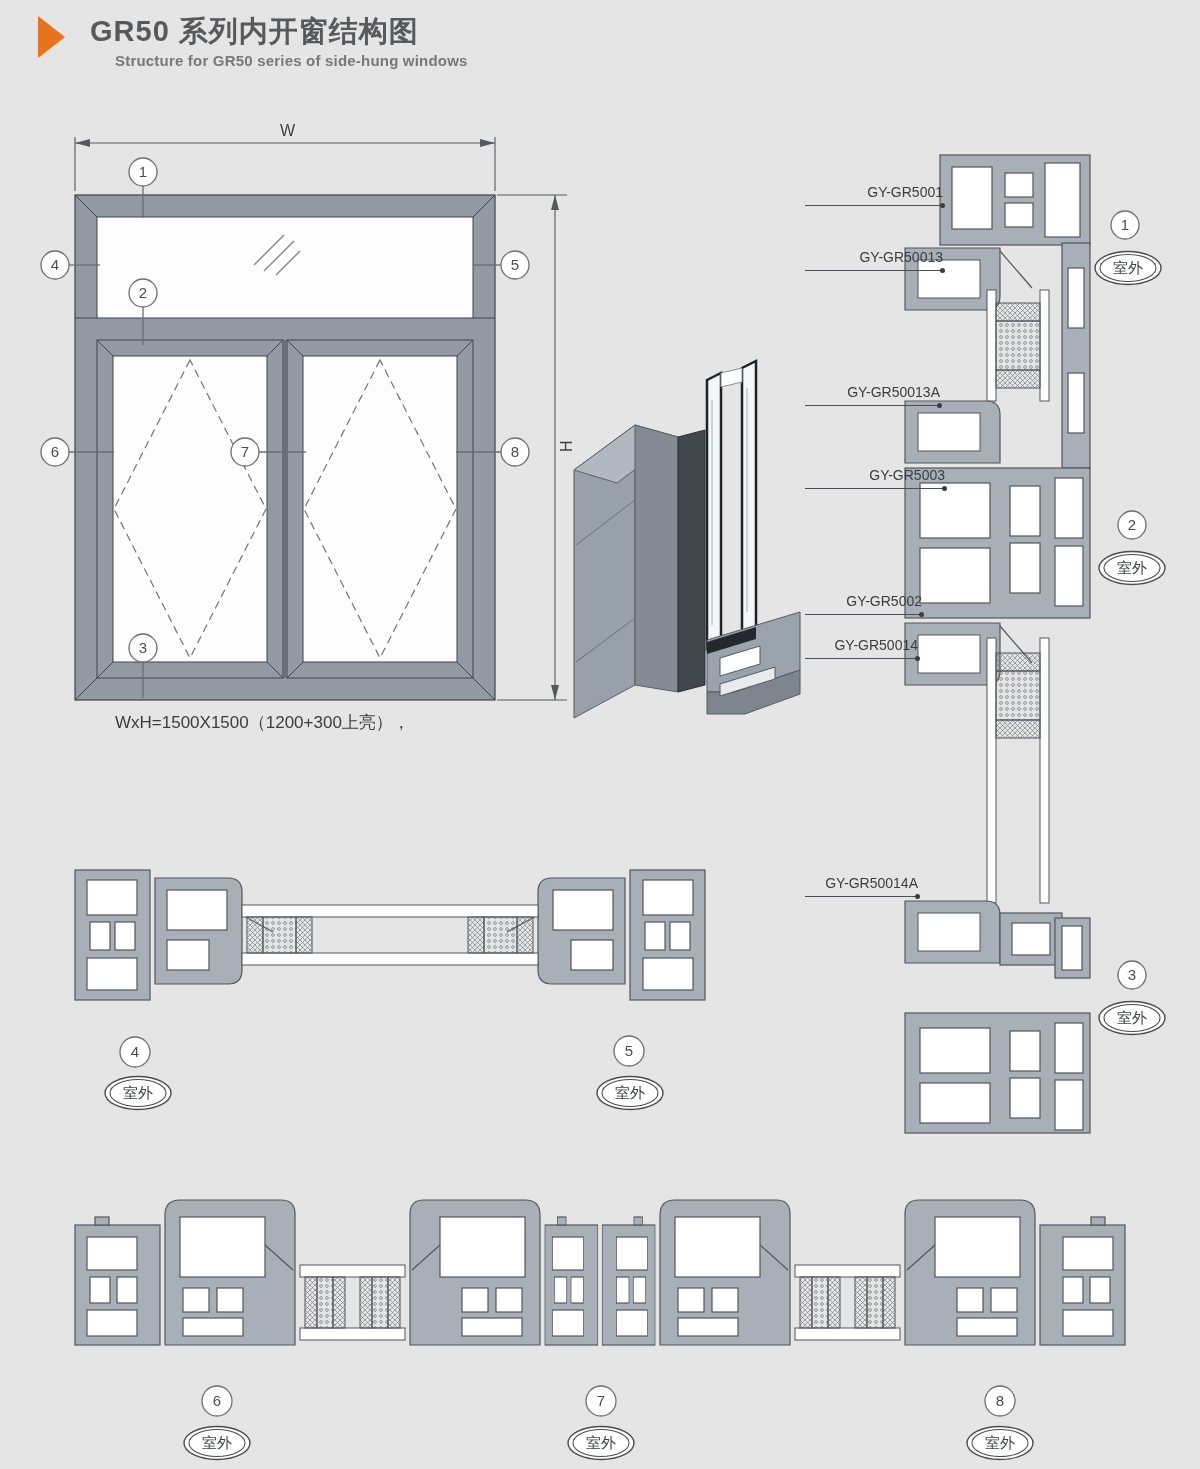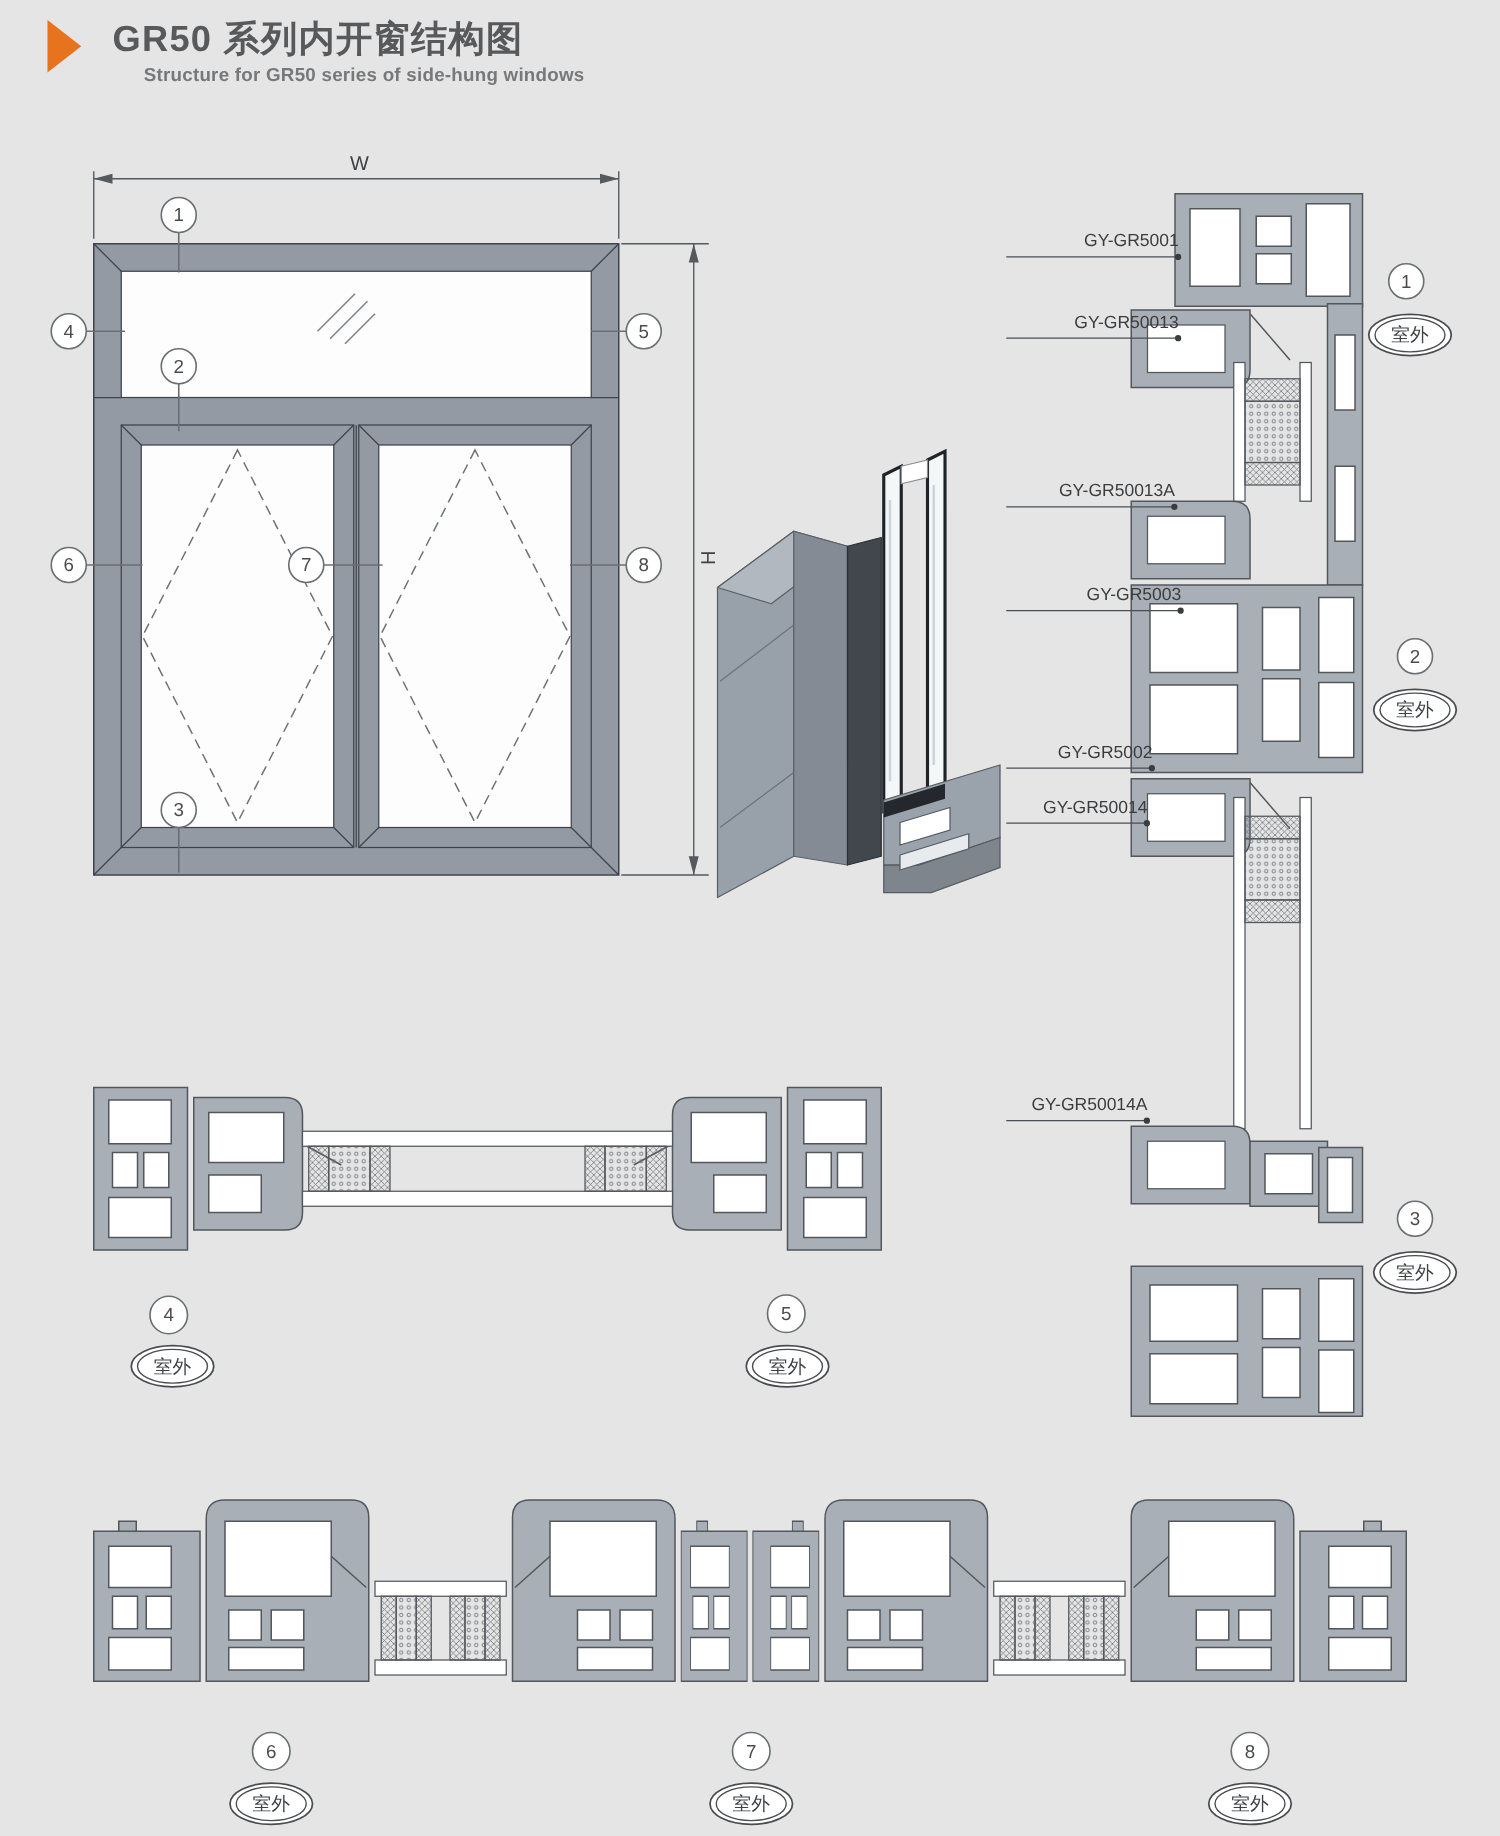--- a/index.html
+++ b/index.html
@@ -119,20 +119,21 @@
       <text class="co-t" x="25" y="155" text-anchor="middle">4</text>
       <text class="co-t" x="485" y="155" text-anchor="middle">5</text>
       <text class="co-t" x="25" y="342" text-anchor="middle">6</text>
       <text class="co-t" x="215" y="342" text-anchor="middle">7</text>
       <text class="co-t" x="485" y="342" text-anchor="middle">8</text>
       <text class="co-t" x="113" y="538" text-anchor="middle">3</text>
     </g>
   </svg>
 
   <div class="note">
+    <div>WxH=1500X1500（1200+300上亮），</div>
   </div>
 
   <svg class="abs" style="left:560px;top:340px" width="265" height="385" viewBox="0 0 265 385">
     <g stroke-linejoin="round">
       <polygon points="14,130 75,85 75,345 14,378" fill="#98A0A9" stroke="#596067"></polygon>
       <polygon points="14,130 75,85 118,97 57,143" fill="#B1B8C0" stroke="#596067"></polygon>
       <polygon points="75,85 118,97 118,352 75,345" fill="#848B94" stroke="#596067"></polygon>
       <line x1="16" y1="205" x2="75" y2="160" stroke="#6B727A" stroke-width="1"></line>
       <line x1="16" y1="322" x2="75" y2="278" stroke="#6B727A" stroke-width="1"></line>
       <polygon points="118,97 145,90 145,345 118,352" fill="#41474D" stroke="#2B3034"></polygon>

